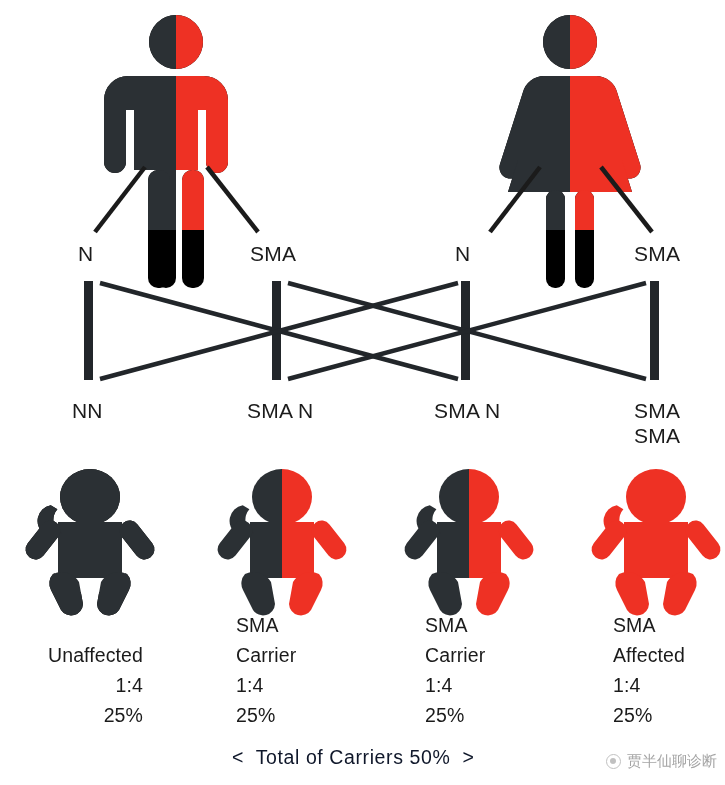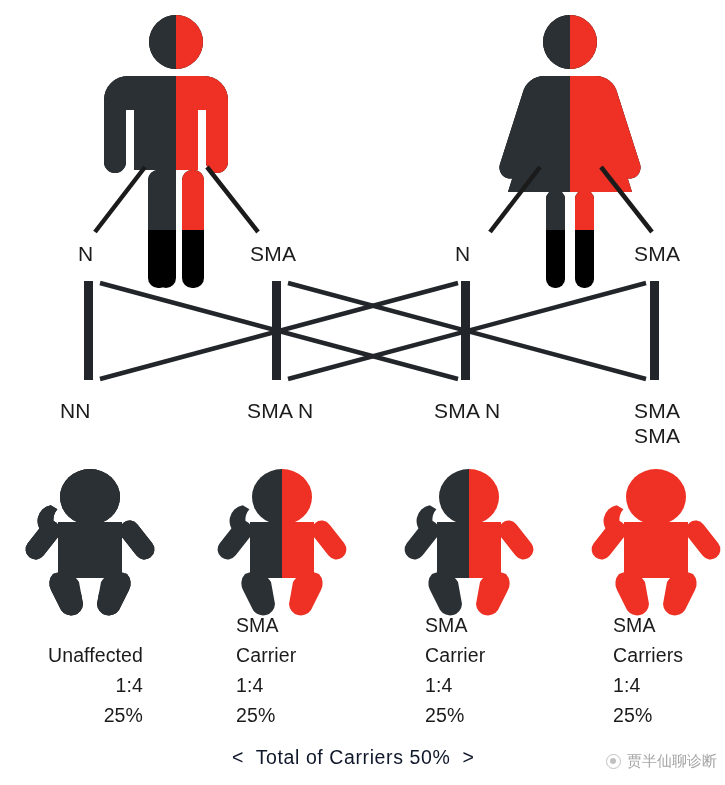--- a/index.html
+++ b/index.html
@@ -257,21 +257,21 @@
       <use href="#babyShape" fill="#EE3124"></use>
     </g>
 
   </svg>
 
   <div class="txt gamete-label" style="left:78px;  top:243px;">N</div>
   <div class="txt gamete-label" style="left:250px; top:243px;">SMA</div>
   <div class="txt gamete-label" style="left:455px; top:243px;">N</div>
   <div class="txt gamete-label" style="left:634px; top:243px;">SMA</div>
 
-  <div class="txt genotype-label" style="left:60px;  top:398px;text-align:right;">NN</div>
+  <div class="txt genotype-label" style="left:72px;  top:398px;text-align:right;">NN</div>
   <div class="txt genotype-label" style="left:247px; top:398px;">SMA N</div>
   <div class="txt genotype-label" style="left:434px; top:398px;">SMA N</div>
   <div class="txt genotype-label" style="left:634px; top:398px;">SMA</div>
   <div class="txt genotype-label" style="left:634px; top:423px;">SMA</div>
 
   <div class="outcome-block" style="left:48px; top:640px;text-align:right;">
     <div>Unaffected</div>
     <div>1:4</div>
     <div>25%</div>
   </div>
@@ -285,21 +285,21 @@
 
   <div class="outcome-block" style="left:425px; top:610px;">
     <div>SMA</div>
     <div>Carrier</div>
     <div>1:4</div>
     <div>25%</div>
   </div>
 
   <div class="outcome-block" style="left:613px; top:610px;">
     <div>SMA</div>
-    <div>Carriers</div>
+    <div>Affected</div>
     <div>1:4</div>
     <div>25%</div>
   </div>
 
   <div class="footer-note" style="left:232px; top:746px;">&lt;  Total of Carriers 50%  &gt;</div>
 
   <div id="watermark">
     <span class="wm-logo"></span>
     <span class="wm-text">贾半仙聊诊断</span>
   </div>

